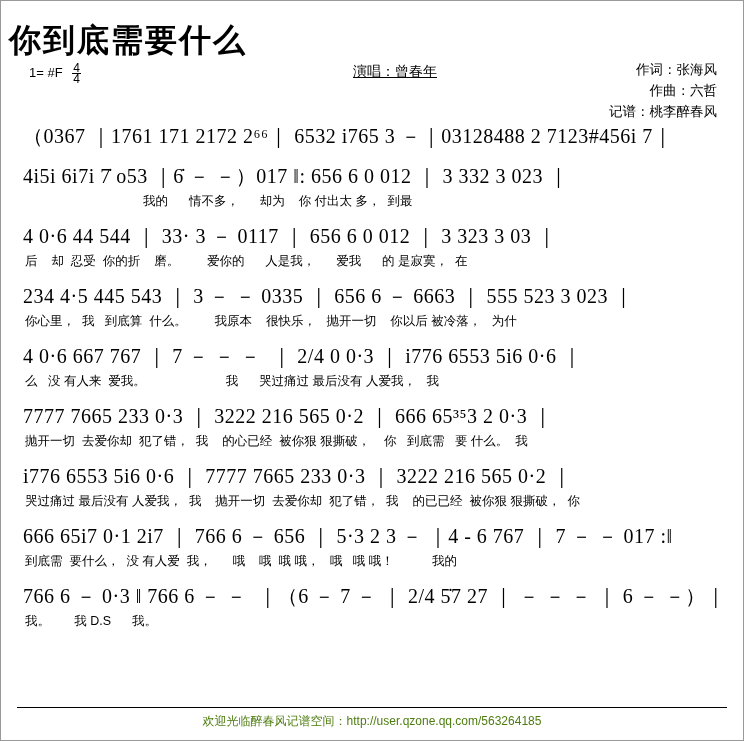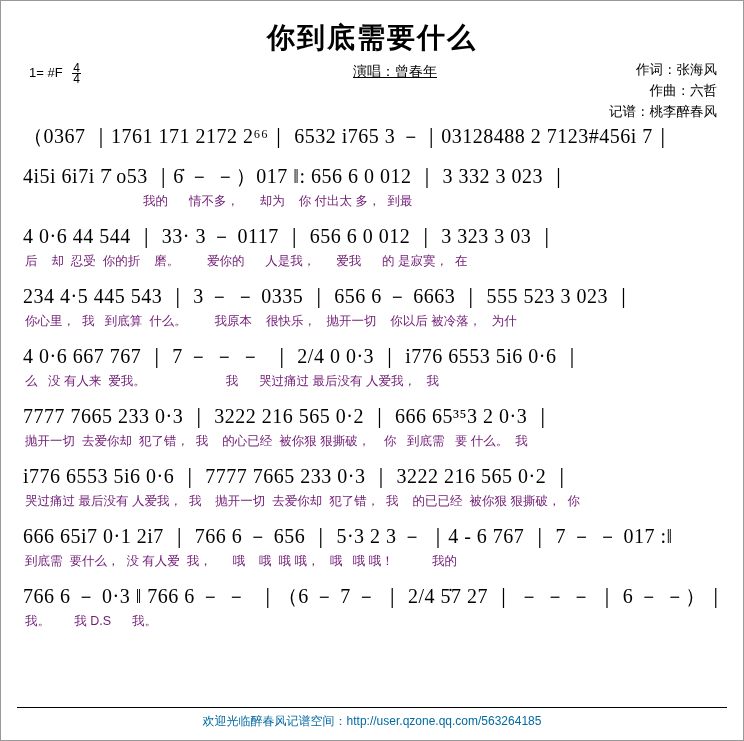--- a/index.html
+++ b/index.html
@@ -11,26 +11,26 @@
     position:relative;
     overflow:hidden;
   }
   .page{
     position:relative;
     width:744px;height:741px;
     box-sizing:border-box;
     border:1px solid #999;
   }
   .title{
-    text-align:center;
     font-family:"Liberation Sans", sans-serif;
     font-weight:bold;
-    font-size:28px;
+    font-size:32px;
     letter-spacing:2px;
     margin-top:18px;
+    padding-left:8px;
   }
   .credits{
     position:absolute;
     right:26px;
     top:58px;
     font-family:Liberation Serif, serif;
     font-size:13.5px;
     line-height:21px;
     text-align:right;
   }
@@ -76,30 +76,30 @@
     letter-spacing:0.5px;
     white-space:pre;
     line-height:30px;
   }
   .lyrics{
     font-family:"Liberation Sans", sans-serif;
     font-size:12.5px;
     white-space:pre;
     line-height:20px;
     margin-left:2px;
-    color:#701a75;
+    color:#000000;
   }
   .footer{
     position:absolute;
     left:0;right:0;
     bottom:10px;
     text-align:center;
     font-family:"Liberation Sans", sans-serif;
     font-size:12px;
-    color:#0369a1;
+    color:#4d7c0f;
   }
   .footdiv{
     position:absolute;
     left:16px;right:16px;
     bottom:32px;
     border-top:1px solid #000;
     height:0;
   }
 </style>
 </head>

